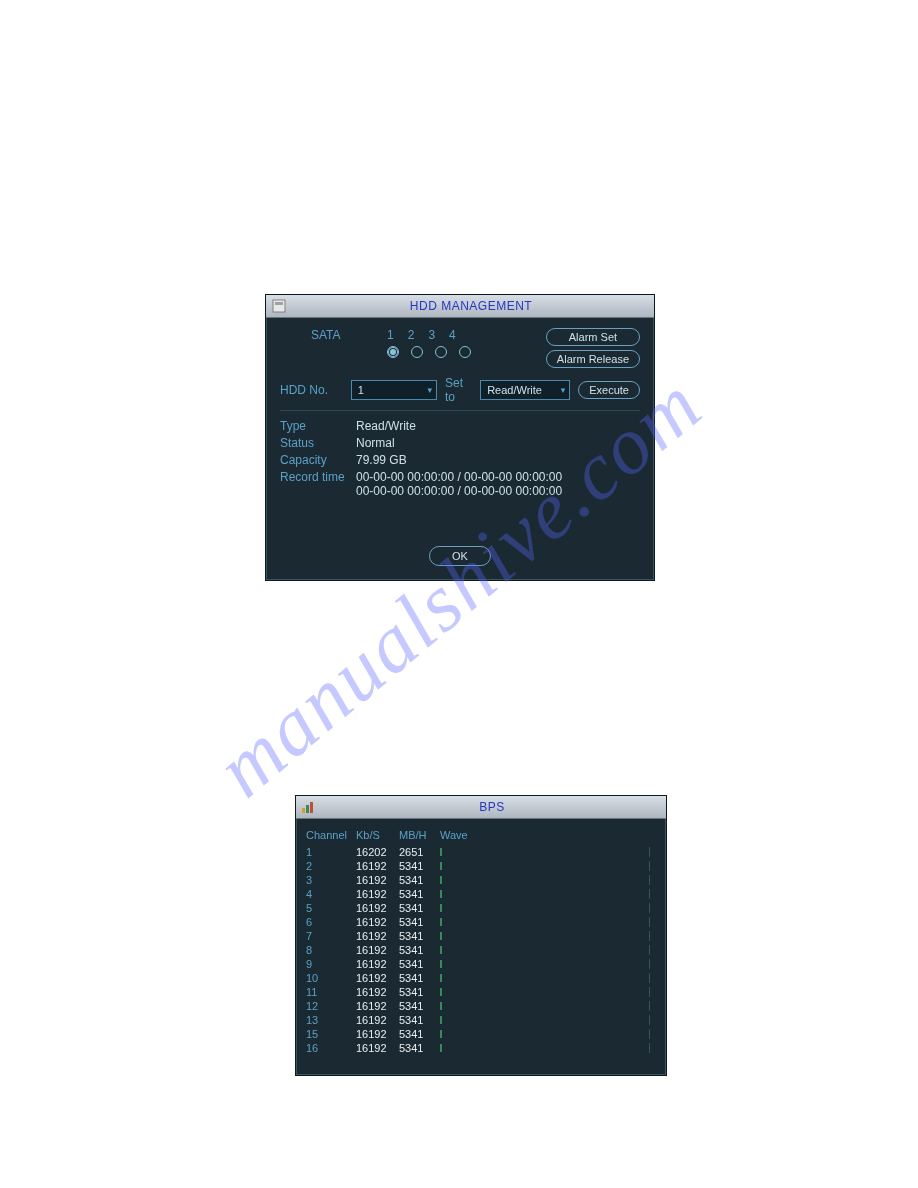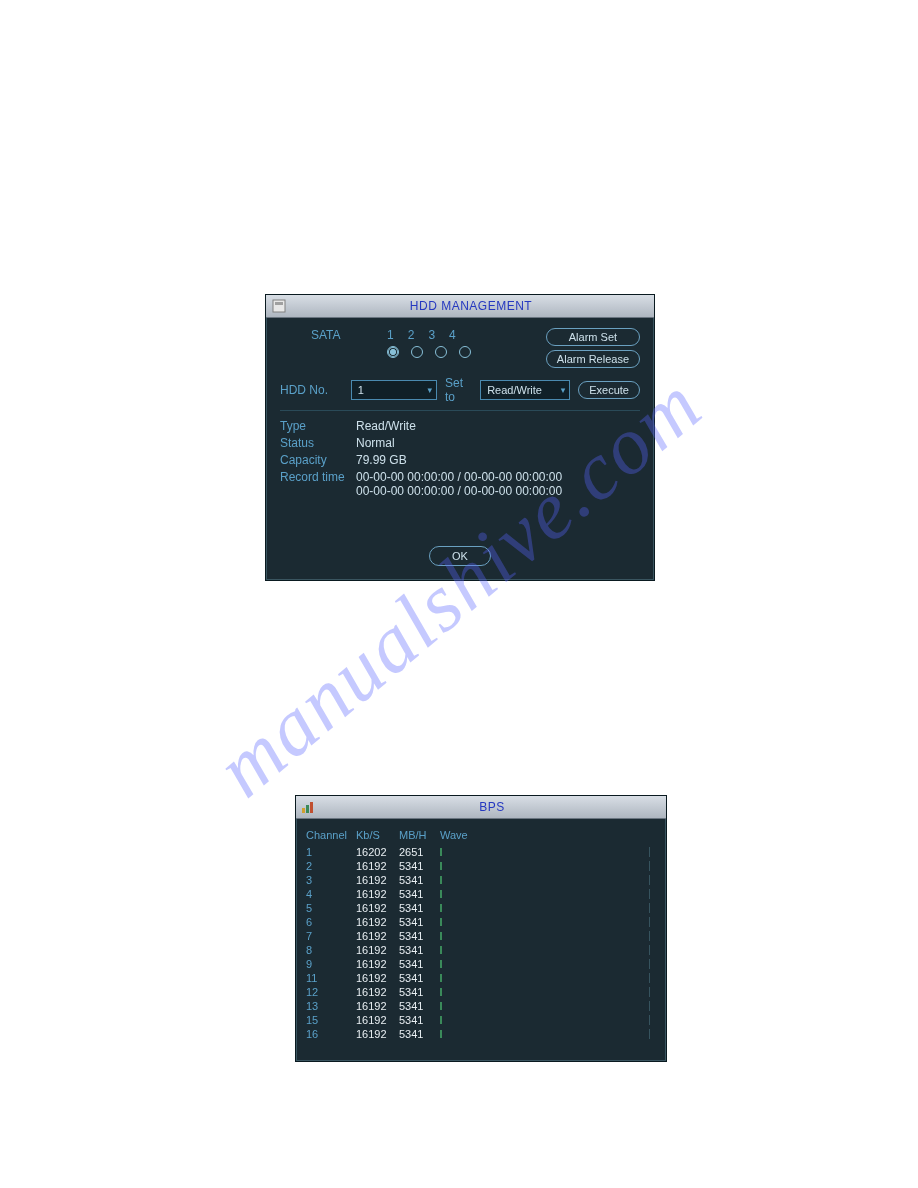--- a/index.html
+++ b/index.html
@@ -395,20 +395,31 @@
             <td class="kbs">16192</td>
             <td class="mbh">5341</td>
             <td>
               <div class="wave">
                 <span class="tick"></span>
                 <span class="endbar"></span>
               </div>
             </td>
           </tr>
           <tr>
+            <td class="ch">10</td>
+            <td class="kbs">16192</td>
+            <td class="mbh">5341</td>
+            <td>
+              <div class="wave">
+                <span class="tick"></span>
+                <span class="endbar"></span>
+              </div>
+            </td>
+          </tr>
+          <tr>
             <td class="ch">11</td>
             <td class="kbs">16192</td>
             <td class="mbh">5341</td>
             <td>
               <div class="wave">
                 <span class="tick"></span>
                 <span class="endbar"></span>
               </div>
             </td>
           </tr>

